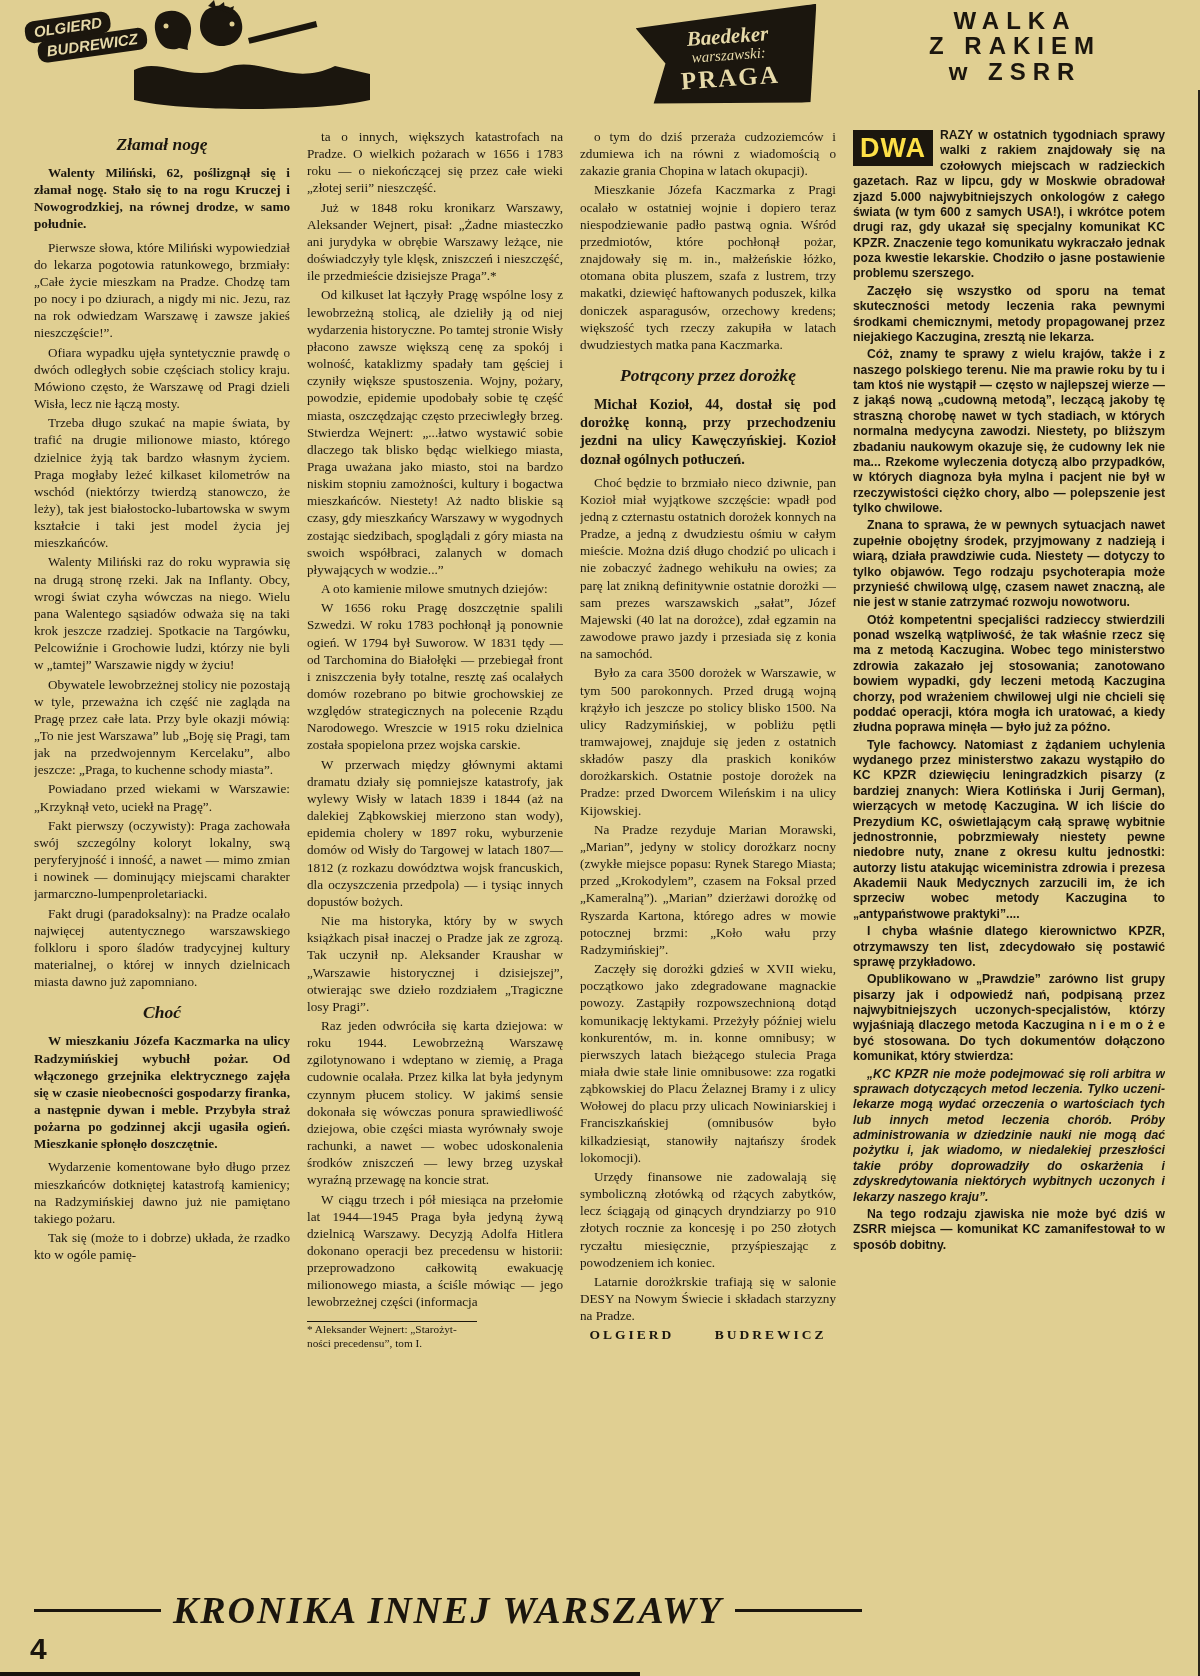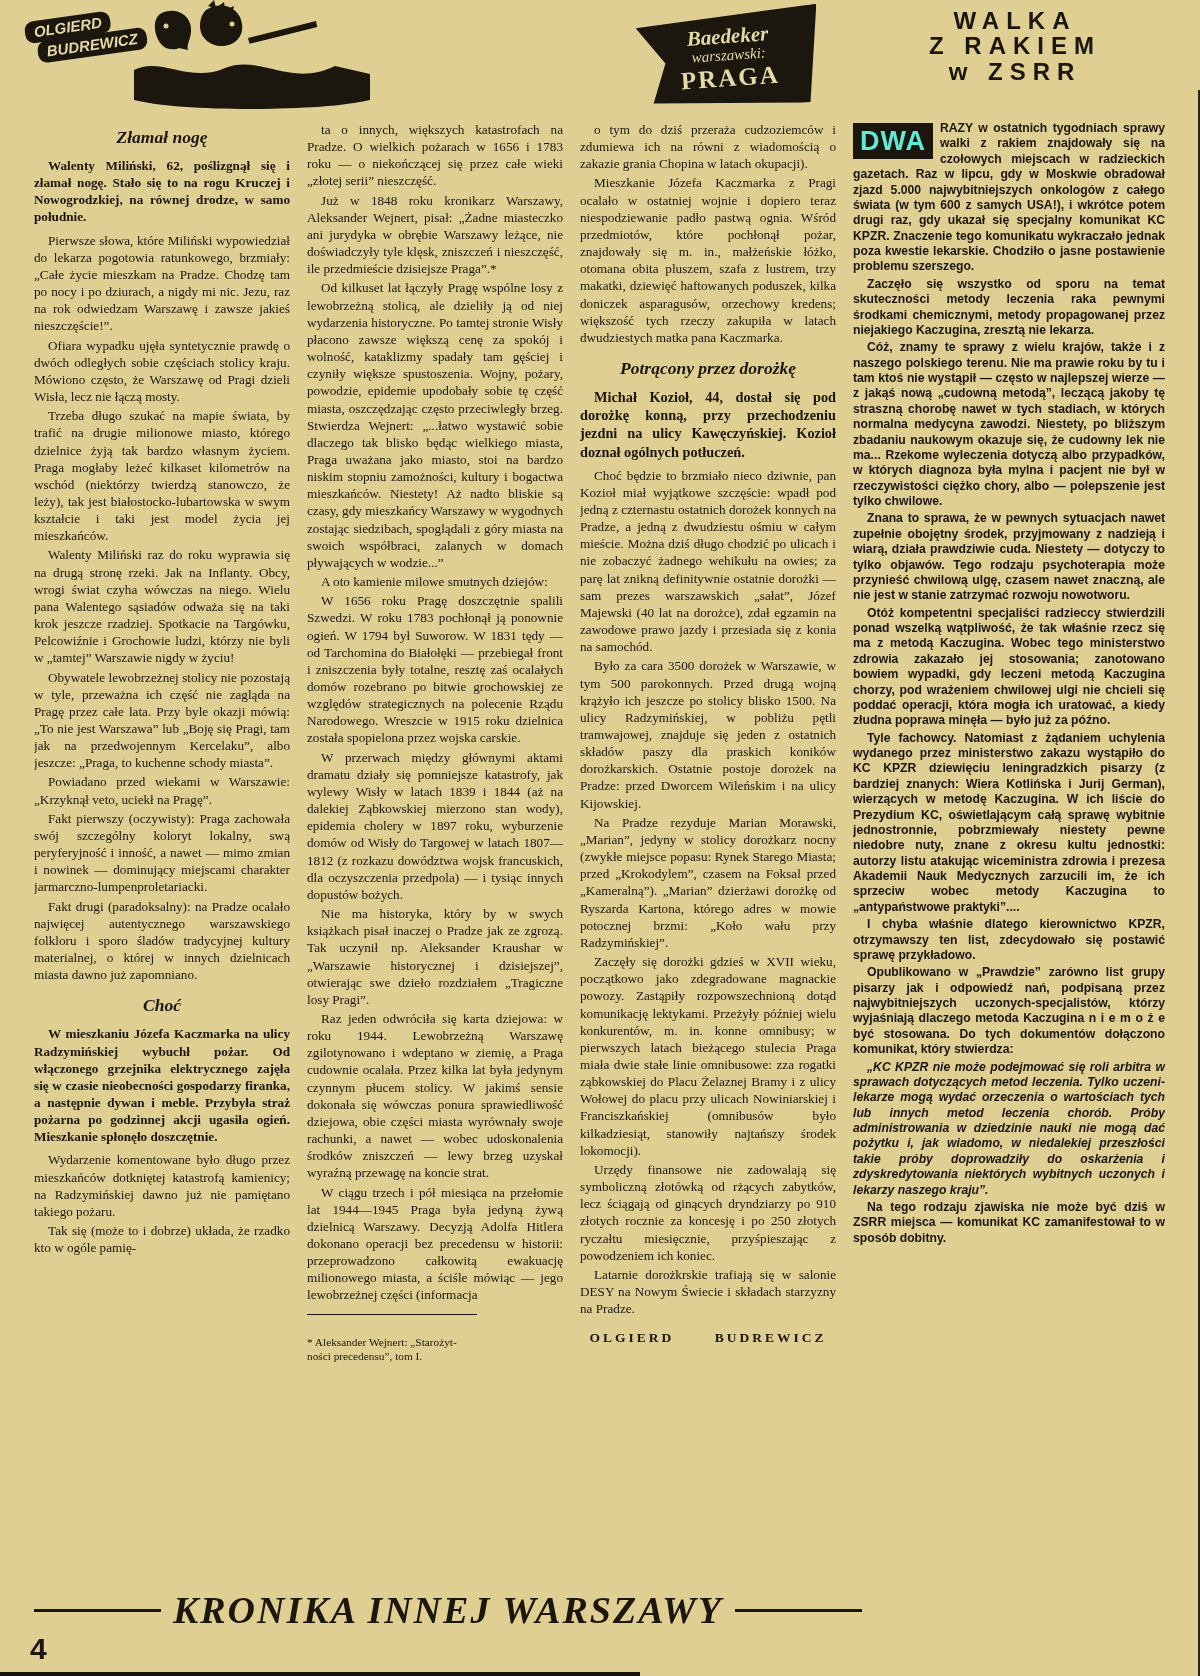--- a/index.html
+++ b/index.html
@@ -43,21 +43,21 @@
 
   .right-title {
     position:absolute; right:30px; top:8px; width:310px;
     text-align:center;
     font-family:"Liberation Sans", sans-serif;
     font-weight:bold; font-size:24px; line-height:1.06; letter-spacing:7px;
   }
 
   
   .columns {
-    position:absolute; top:121px; left:34px; width:1138px;
+    position:absolute; top:128px; left:34px; width:1138px;
     display:flex; gap:17px;
   }
   .col { max-height:1438px; overflow:hidden; }
   .col-1, .col-2, .col-3 {
     width:256px; font-size:13.2px; line-height:1.3; text-align:justify;
   }
   .col-4 {
     width:312px;
     font-family:"Liberation Sans", sans-serif;
     font-weight:bold; font-size:12.2px; line-height:1.26; text-align:justify;
@@ -67,33 +67,33 @@
   .lead { font-weight:bold; margin:5px 0 6px; }
   .col-3 .lead { font-size:14.3px; line-height:1.27; }
 
   h2.article-heading {
     text-align:center; font-style:italic; font-weight:bold;
     font-size:17.5px; margin:12px 30px 9px; line-height:1.2;
   }
   .col-1 h2:first-child { margin-top:6px; }
 
   .footnote {
-    margin-top:10px; padding-top:20px; border-top:1px solid #1b160e;
+    margin-top:10px; padding-top:0; border-top:1px solid #1b160e;
     width:170px; font-size:11.3px; line-height:1.25; text-indent:0; text-align:left;
   }
   .footnote-line2 { font-size:11.3px; }
 
   .signature {
-    margin-top:12px; text-indent:0; text-align:center;
+    margin-top:2px; text-indent:0; text-align:center;
     font-weight:bold; font-size:13.5px; letter-spacing:3px; word-spacing:34px;
     white-space:nowrap;
   }
 
   .dropword {
-    float:left; background:#1b160e; color:#5eead4;
+    float:left; background:#1b160e; color:#fde047;
     font-family:"Liberation Sans", sans-serif; font-weight:bold;
     font-size:27px; line-height:1; letter-spacing:1px;
     padding:5px 7px 4px; margin:2px 7px 2px 0;
   }
   .col-4 p.first { text-indent:0; }
   .col-4 p.ital { font-style:italic; }
 
   
   .footer {
     position:absolute; left:34px; bottom:44px; width:828px;

